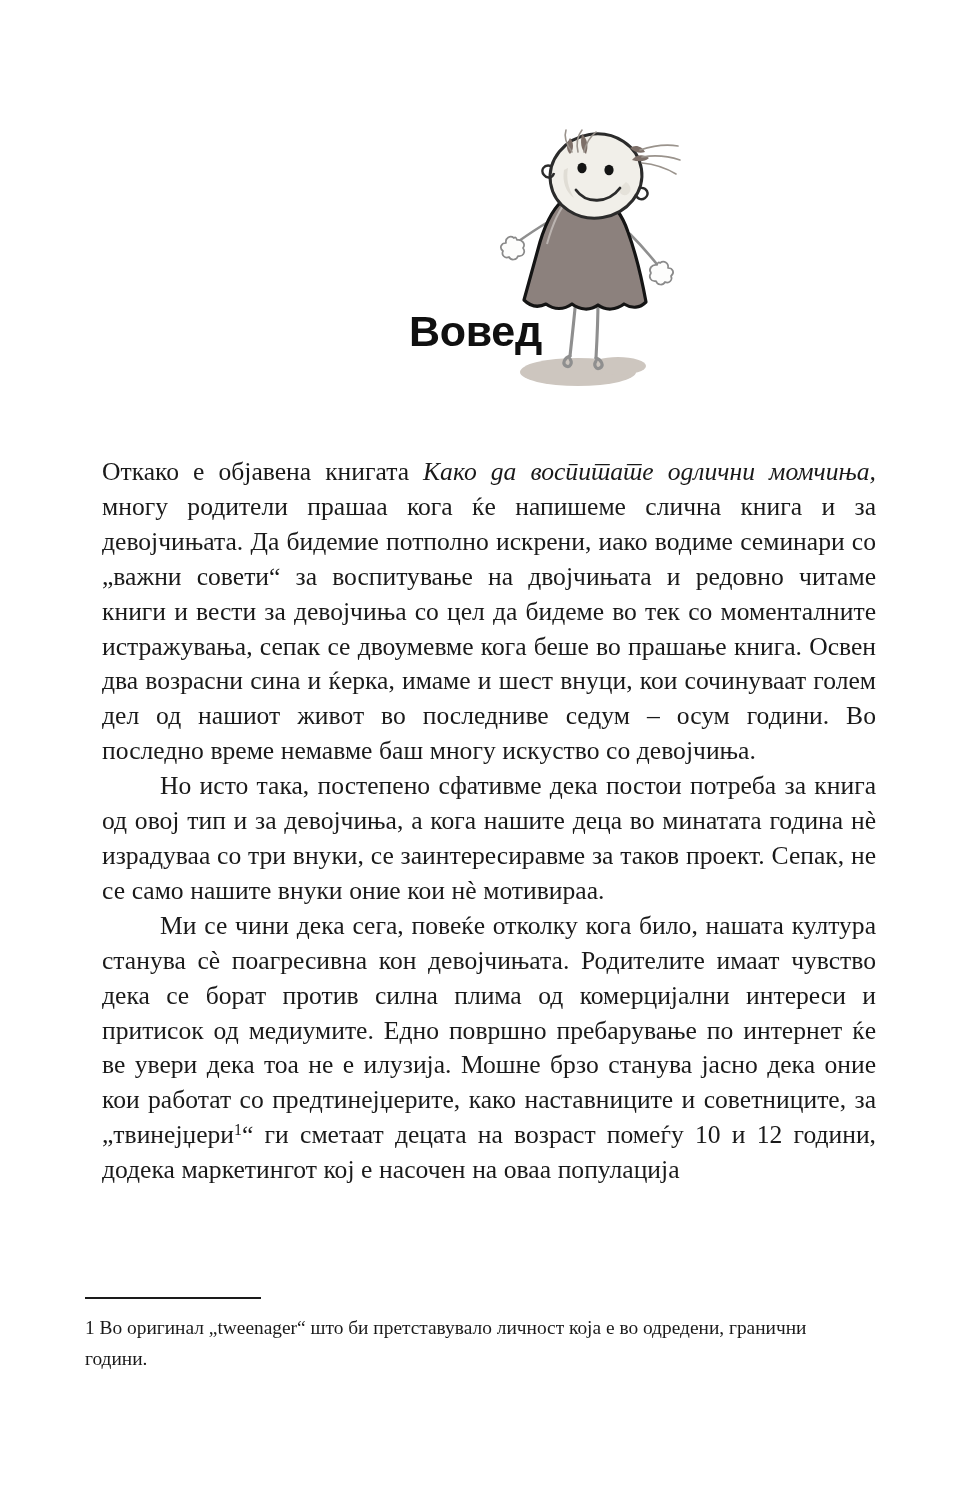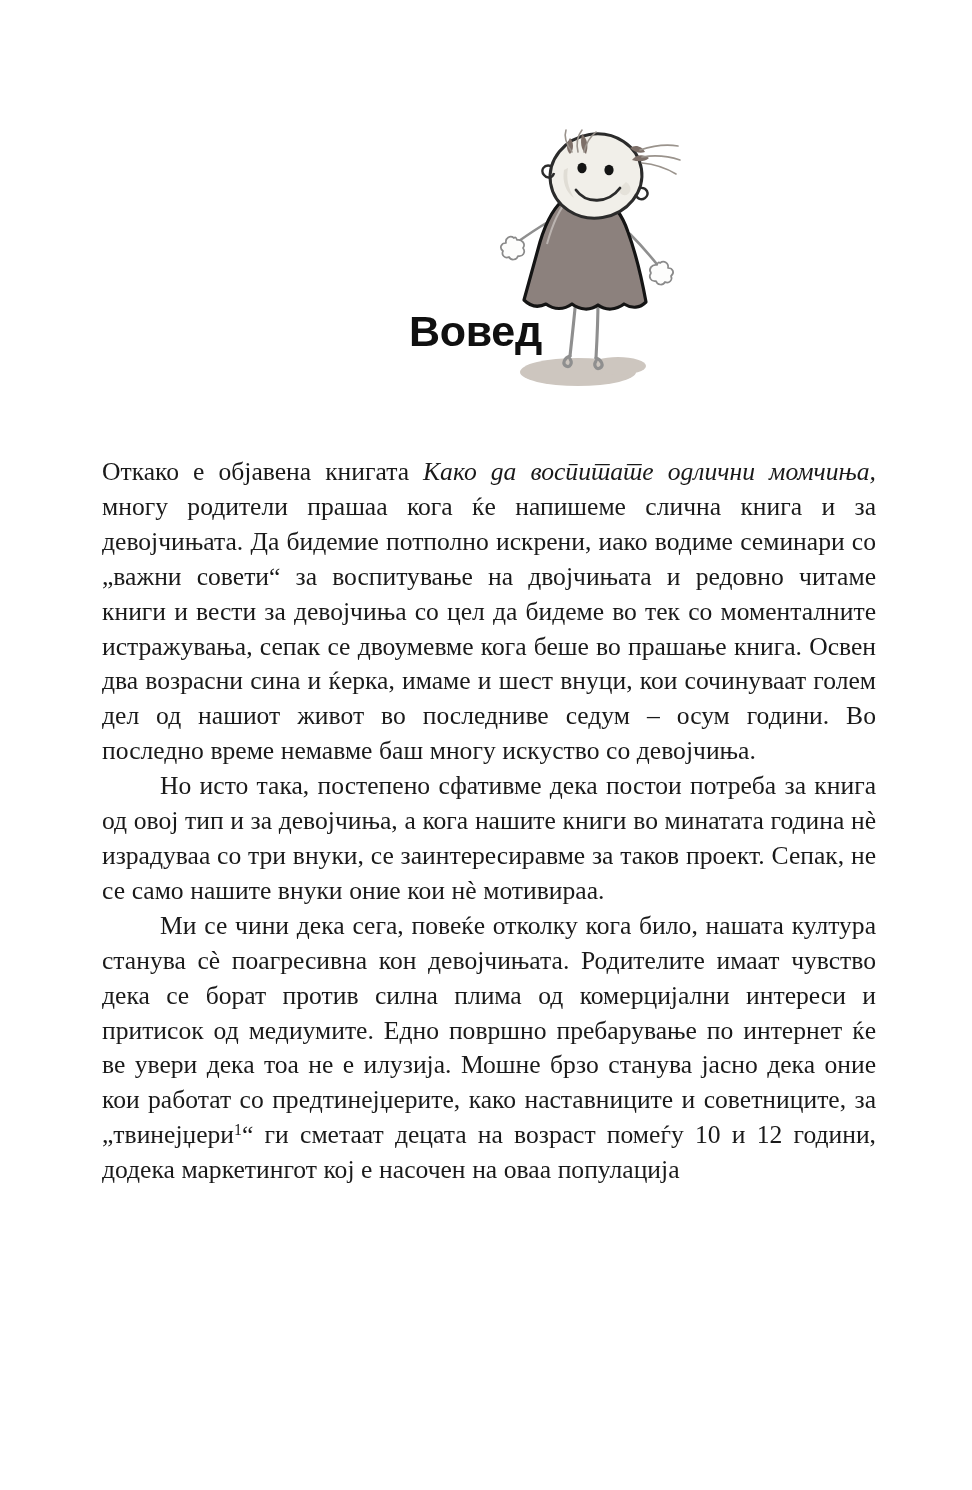--- a/index.html
+++ b/index.html
@@ -201,21 +201,25 @@
     </div>
 
     <div class="chapter-title">Вовед</div>
   </div>
 
   <div class="body-text">
     <p class="para">
       <span>Откако е објавена книгата </span><em>Како да воспитате одлични момчиња,</em><span> многу родители прашаа кога ќе напишеме слична книга и за девојчињата. Да бидемие потполно искрени, иако водиме семинари со „важни совети“ за воспитување на двојчињата и редовно читаме книги и вести за девојчиња со цел да бидеме во тек со моменталните истражувања, сепак се двоумевме кога беше во прашање книга. Освен два возрасни сина и ќерка, имаме и шест внуци, кои сочинуваат голем дел од нашиот живот во последниве седум – осум години. Во последно време немавме баш многу искуство со девојчиња.</span>
     </p>
     <p class="para">
-      <span>Но исто така, постепено сфативме дека постои потреба за книга од овој тип и за девојчиња, а кога нашите книги во минатата година нѐ израдуваа со три внуки, се заинтересиравме за таков проект. Сепак, не се само нашите внуки оние кои нѐ мотивираа.</span>
+      <span>Но исто така, постепено сфативме дека постои потреба за книга од овој тип и за девојчиња, а кога нашите деца во минатата година нѐ израдуваа со три внуки, се заинтересиравме за таков проект. Сепак, не се само нашите внуки оние кои нѐ мотивираа.</span>
     </p>
     <p class="para">
       <span>Ми се чини дека сега, повеќе отколку кога било, нашата култура станува сѐ поагресивна кон девојчињата. Родителите имаат чувство дека се борат против силна плима од комерцијални интереси и притисок од медиумите. Едно површно пребарување по интернет ќе ве увери дека тоа не е илузија. Мошне брзо станува јасно дека оние кои работат со предтинејџерите, како наставниците и советниците, за „твинејџери</span><sup>1</sup><span>“ ги сметаат децата на возраст помеѓу 10 и 12 години, додека маркетингот кој е насочен на оваа популација</span>
     </p>
   </div>
 
+  <div class="footnote">
+    <div class="footnote-rule"></div>
+    <p class="footnote-text">1 Во оригинал „tweenager“ што би претставувало личност која е во одредени, гранични години.</p>
+  </div>
 
 </div>
 
 </body></html>

